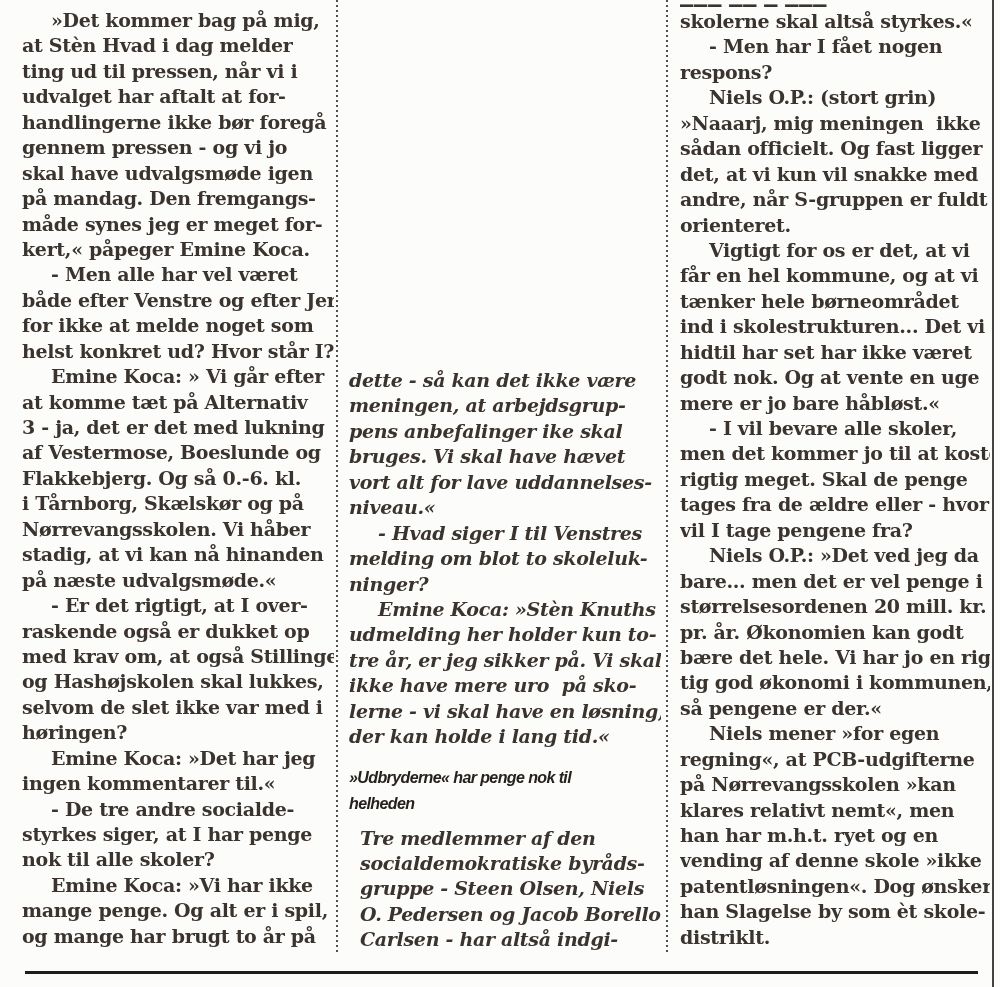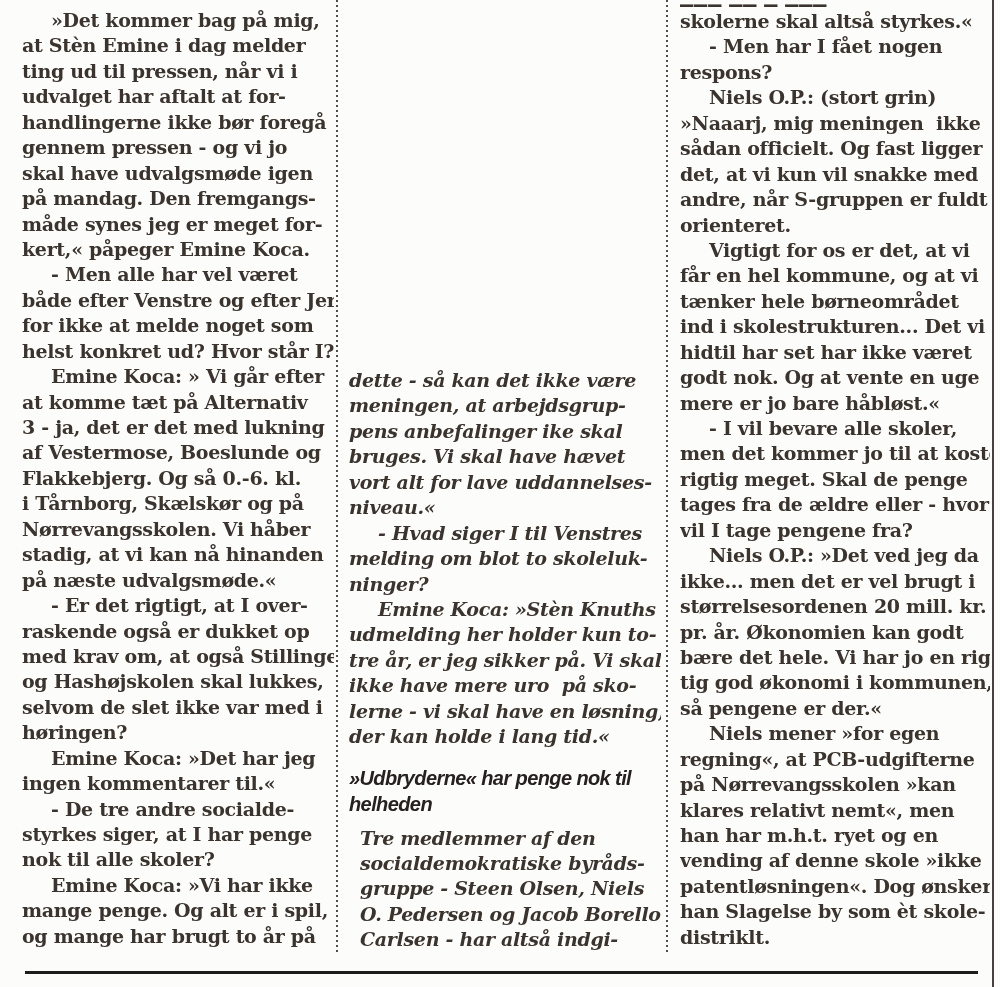--- a/index.html
+++ b/index.html
@@ -12,21 +12,21 @@
     position:absolute;
     color:var(--ink,#3a332e);
     font-size:19px;font-weight:600;letter-spacing:-0.3px;
     overflow:hidden;
   }
   .line{height:25.45px;line-height:25.45px;white-space:pre;}
   .line.indent{padding-left:29px;}
   .block.subhead{margin-top:15px;}
   .block.subhead .line{
     font-family:"Liberation Sans","DejaVu Sans",sans-serif;
-    font-weight:700;font-size:20px;line-height:26px;height:26px;
+    font-weight:700;font-size:16px;line-height:26px;height:26px;
     letter-spacing:-0.6px;color:#26211e;
   }
   .block.after-subhead{margin-top:9px;margin-left:11px;}
   .cutline{
     height:5px;overflow:hidden;margin-bottom:2px;
   }
   .cutline span{
     display:block;margin-top:-15px;line-height:20px;font-size:17px;
     letter-spacing:1px;color:var(--ink,#3a332e);
     font-family:"DejaVu Sans",sans-serif;
@@ -51,21 +51,21 @@
   #col-right{left:680px;top:2px;width:310px;}
   #sep-1{left:336px;}
   #sep-2{left:666px;}
 </style>
 </head>
 <body style="--bg: #fcfcfa; --ink: #3a332e; --rule: #1d1d1d; --sep: #4f4f4f;">
 
 <div class="col" id="col-left">
     <div class="block body">
       <div class="line indent">»Det kommer bag på mig,</div>
-      <div class="line">at Stèn Emine i dag melder</div>
+      <div class="line">at Stèn Hvad i dag melder</div>
       <div class="line">ting ud til pressen, når vi i</div>
       <div class="line">udvalget har aftalt at for-</div>
       <div class="line">handlingerne ikke bør foregå</div>
       <div class="line">gennem pressen - og vi jo</div>
       <div class="line">skal have udvalgsmøde igen</div>
       <div class="line">på mandag. Den fremgangs-</div>
       <div class="line">måde synes jeg er meget for-</div>
       <div class="line">kert,« påpeger Emine Koca.</div>
       <div class="line indent">- Men alle har vel været</div>
       <div class="line">både efter Venstre og efter Jer</div>
@@ -146,21 +146,21 @@
       <div class="line">ind i skolestrukturen... Det vi</div>
       <div class="line">hidtil har set har ikke været</div>
       <div class="line">godt nok. Og at vente en uge</div>
       <div class="line">mere er jo bare håbløst.«</div>
       <div class="line indent">- I vil bevare alle skoler,</div>
       <div class="line">men det kommer jo til at koste</div>
       <div class="line">rigtig meget. Skal de penge</div>
       <div class="line">tages fra de ældre eller - hvor</div>
       <div class="line">vil I tage pengene fra?</div>
       <div class="line indent">Niels O.P.: »Det ved jeg da</div>
-      <div class="line">ikke... men det er vel brugt i</div>
+      <div class="line">bare... men det er vel penge i</div>
       <div class="line">størrelsesordenen 20 mill. kr.</div>
       <div class="line">pr. år. Økonomien kan godt</div>
       <div class="line">bære det hele. Vi har jo en rig-</div>
       <div class="line">tig god økonomi i kommunen,</div>
       <div class="line">så pengene er der.«</div>
       <div class="line indent">Niels mener »for egen</div>
       <div class="line">regning«, at PCB-udgifterne</div>
       <div class="line">på Nørrevangsskolen »kan</div>
       <div class="line">klares relativt nemt«, men</div>
       <div class="line">han har m.h.t. ryet og en</div>

